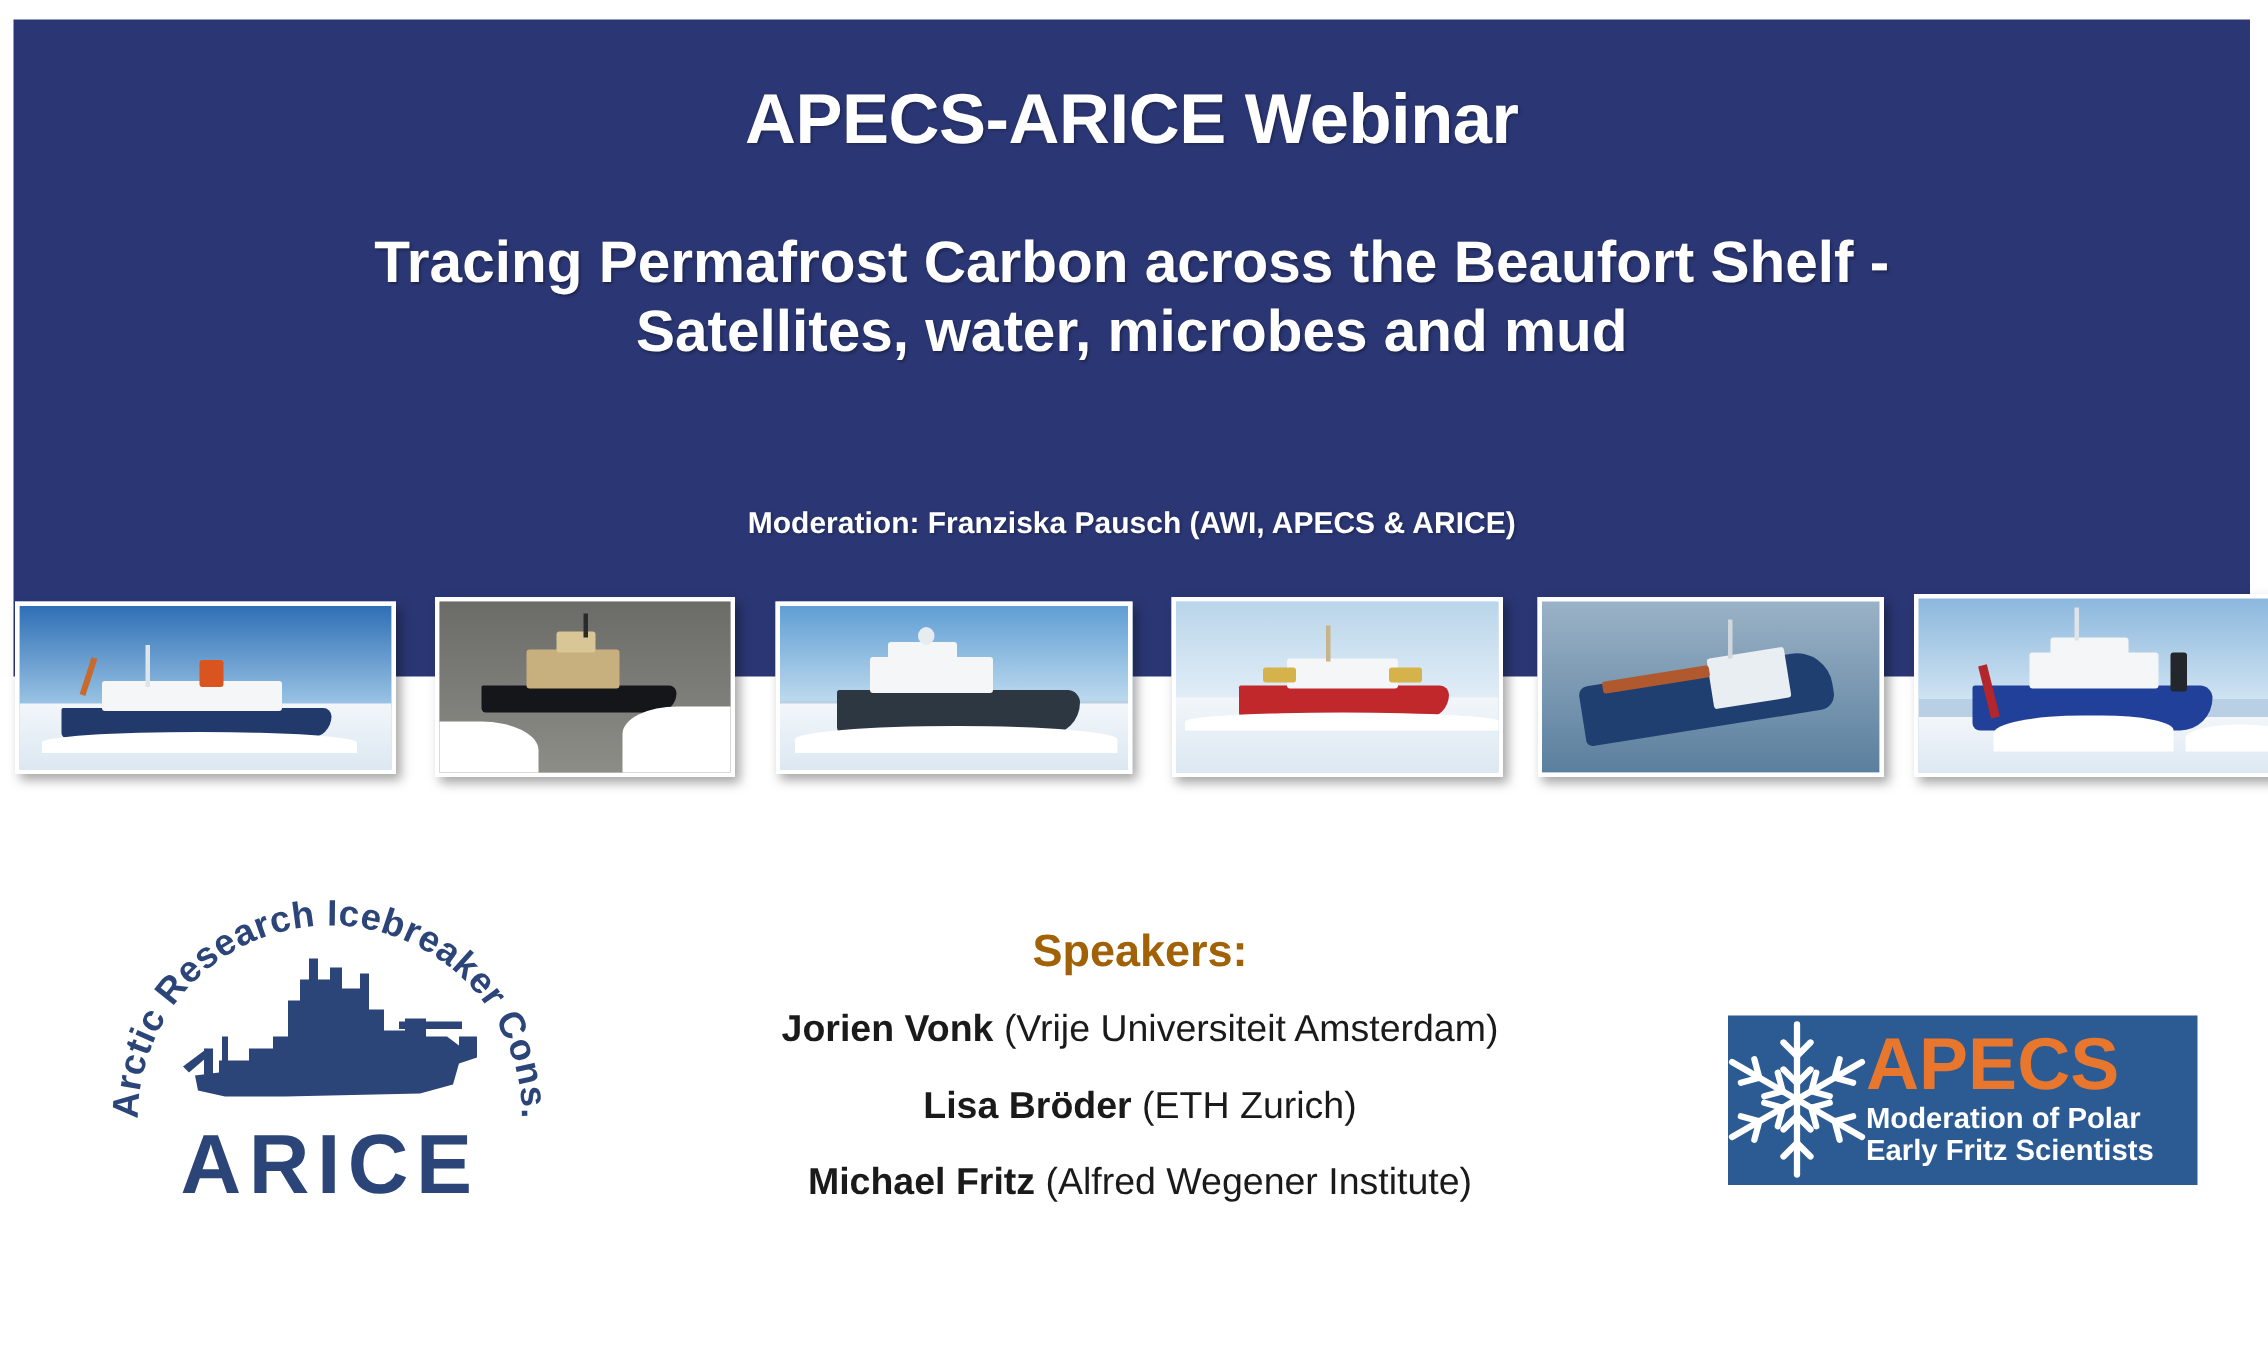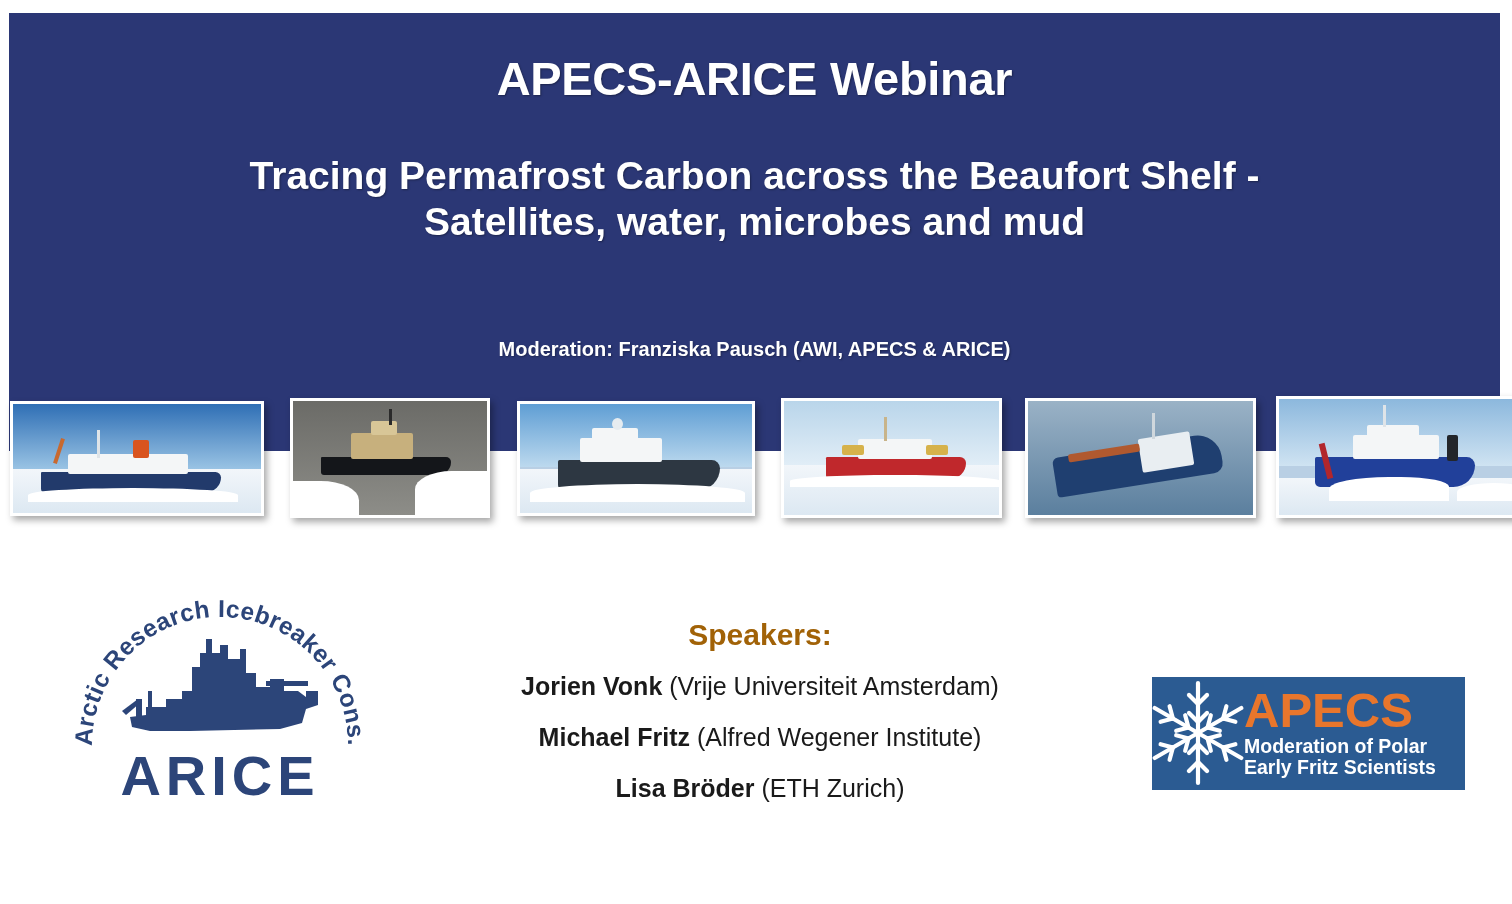--- a/index.html
+++ b/index.html
@@ -214,26 +214,26 @@
   </div>
 
   <div class="speakers-wrap">
     <div class="speakers-head">Speakers:</div>
 
     <div class="speaker-line">
       <b>Jorien Vonk</b>
       <span>(Vrije Universiteit Amsterdam)</span>
     </div>
     <div class="speaker-line">
+      <b>Lisa Bröder</b>
+      <span>(ETH Zurich)</span>
+    </div>
+    <div class="speaker-line">
       <b>Michael Fritz</b>
       <span>(Alfred Wegener Institute)</span>
-    </div>
-    <div class="speaker-line">
-      <b>Lisa Bröder</b>
-      <span>(ETH Zurich)</span>
     </div>
   </div>
 
   <div class="apecs-logo">
     <div class="apecs-flake">
       <svg width="92" height="113" viewBox="0 0 92 113">
         <g stroke="#ffffff" stroke-width="4.2" stroke-linecap="round" fill="none" transform="translate(46,56)">
           <g>
             <line x1="0" y1="-50" x2="0" y2="50"></line>
             <line x1="-9" y1="-38" x2="0" y2="-29"></line>

